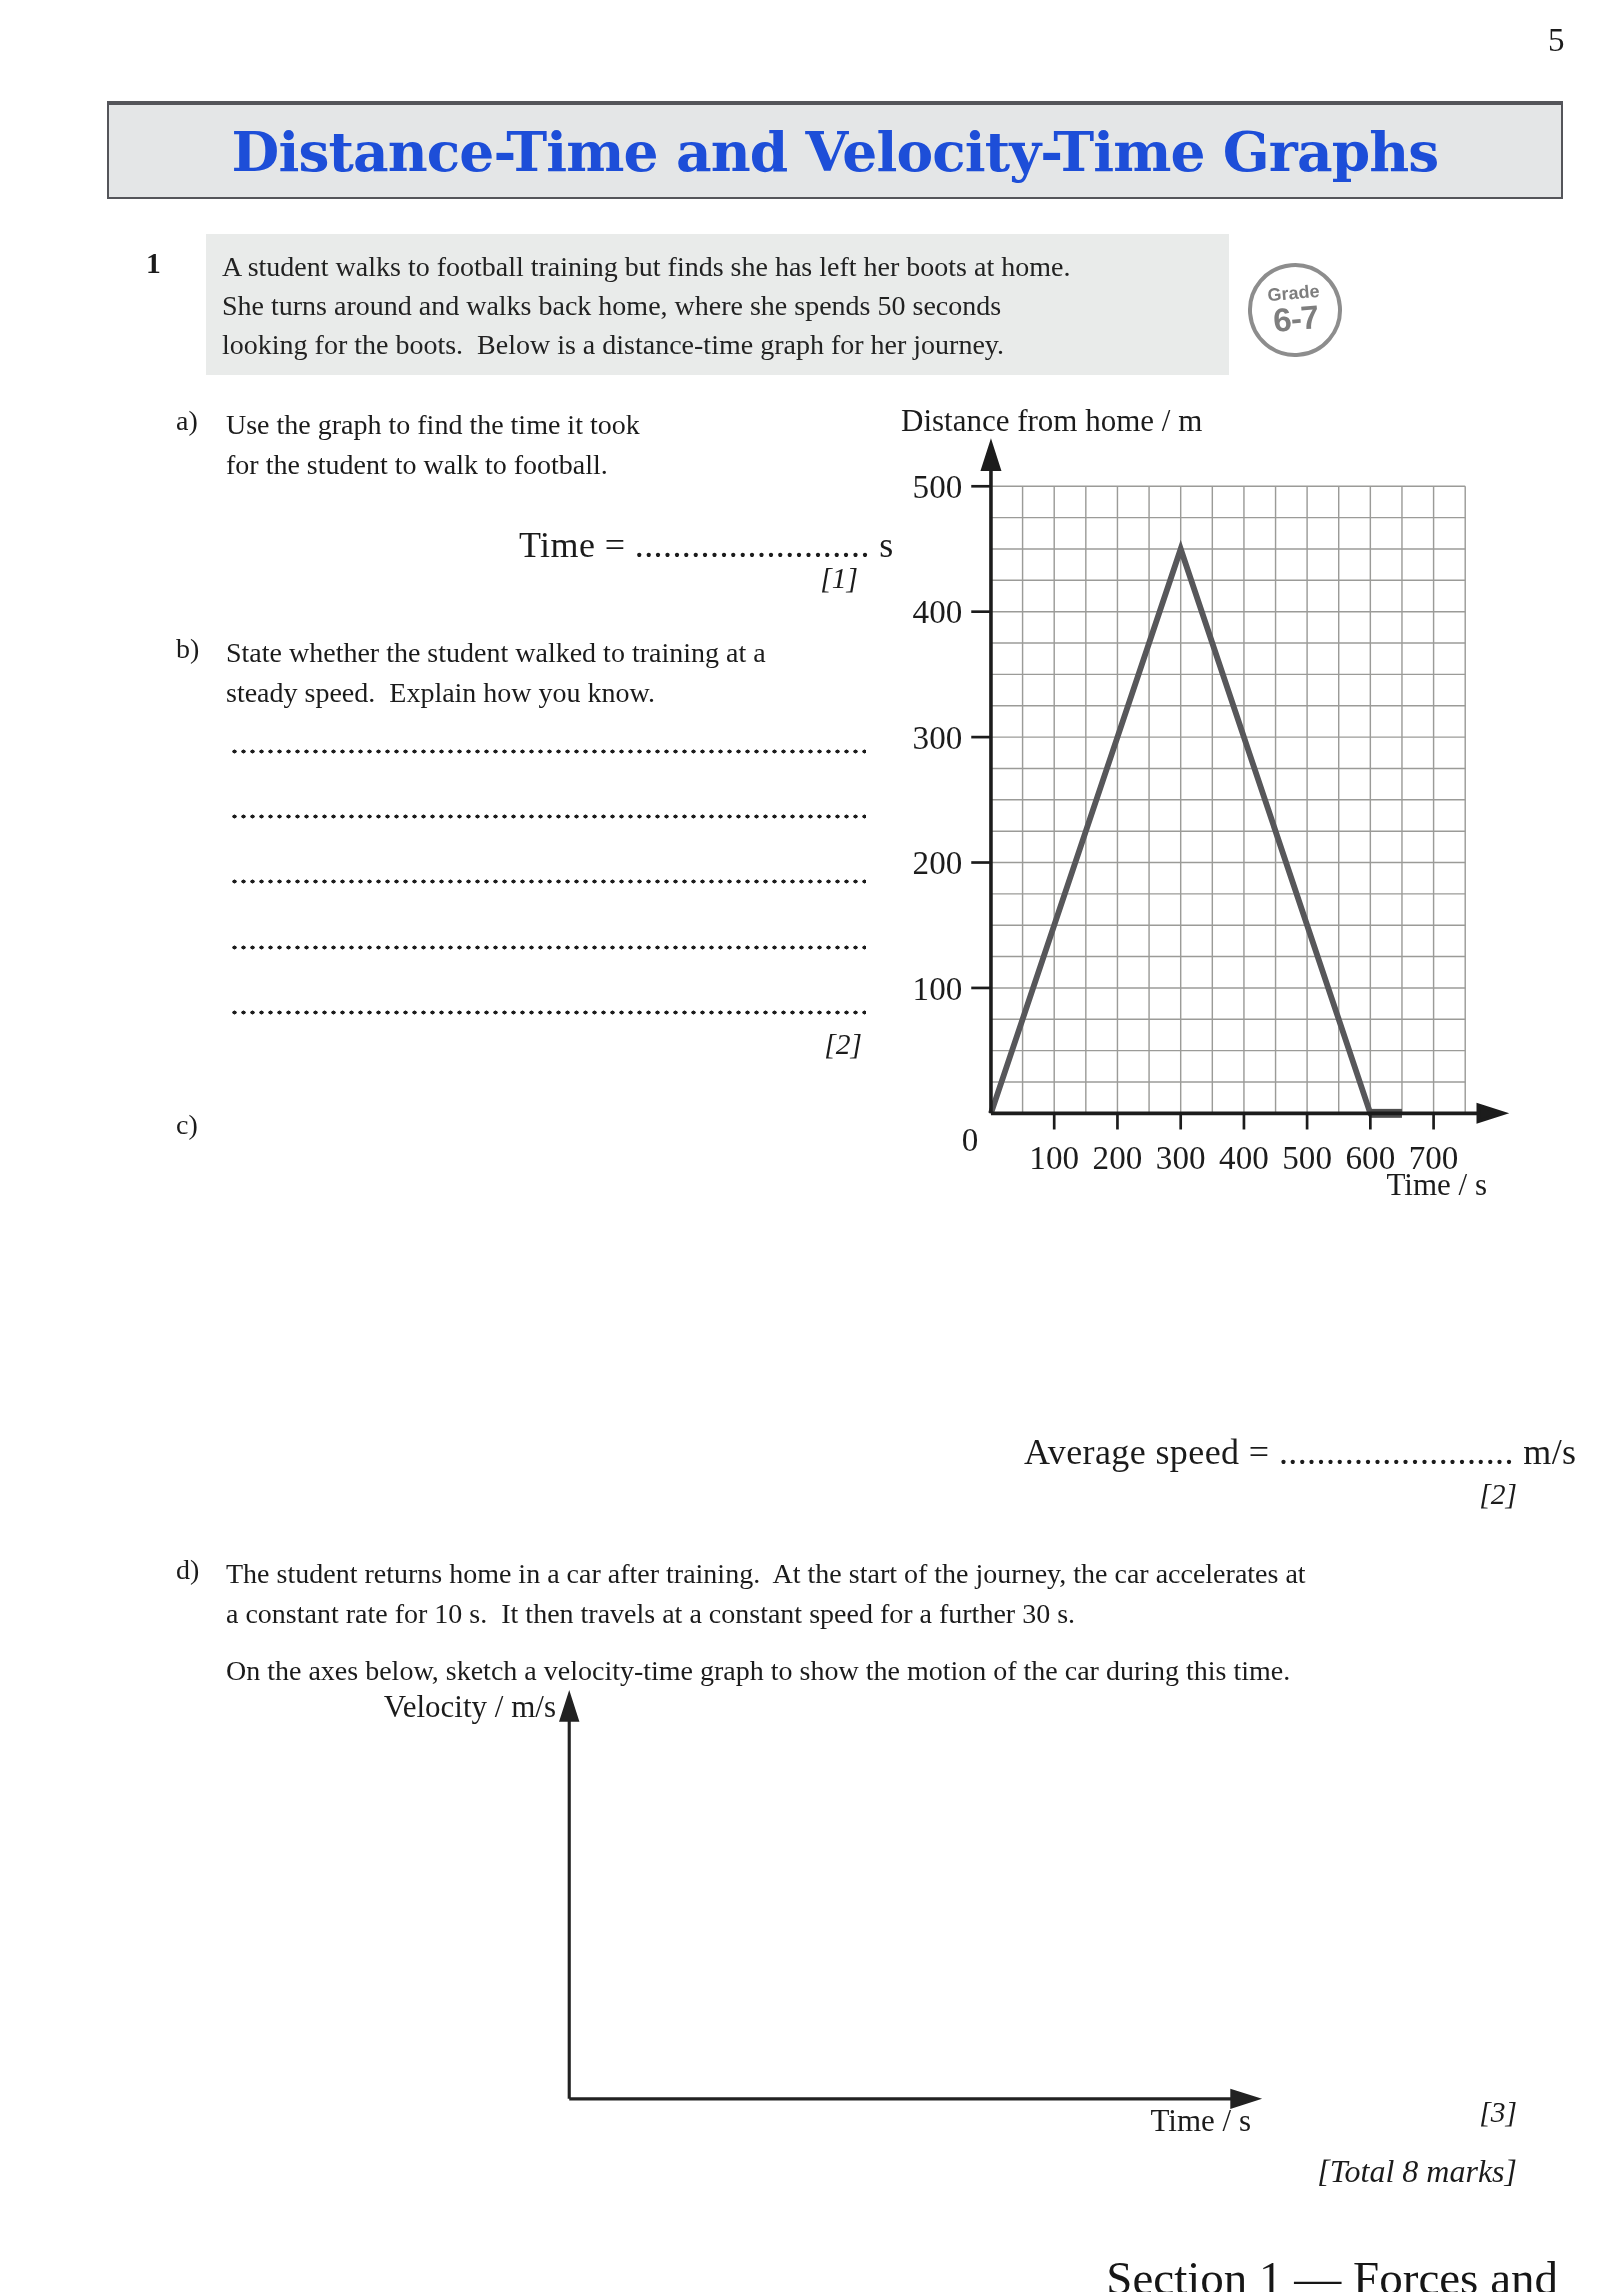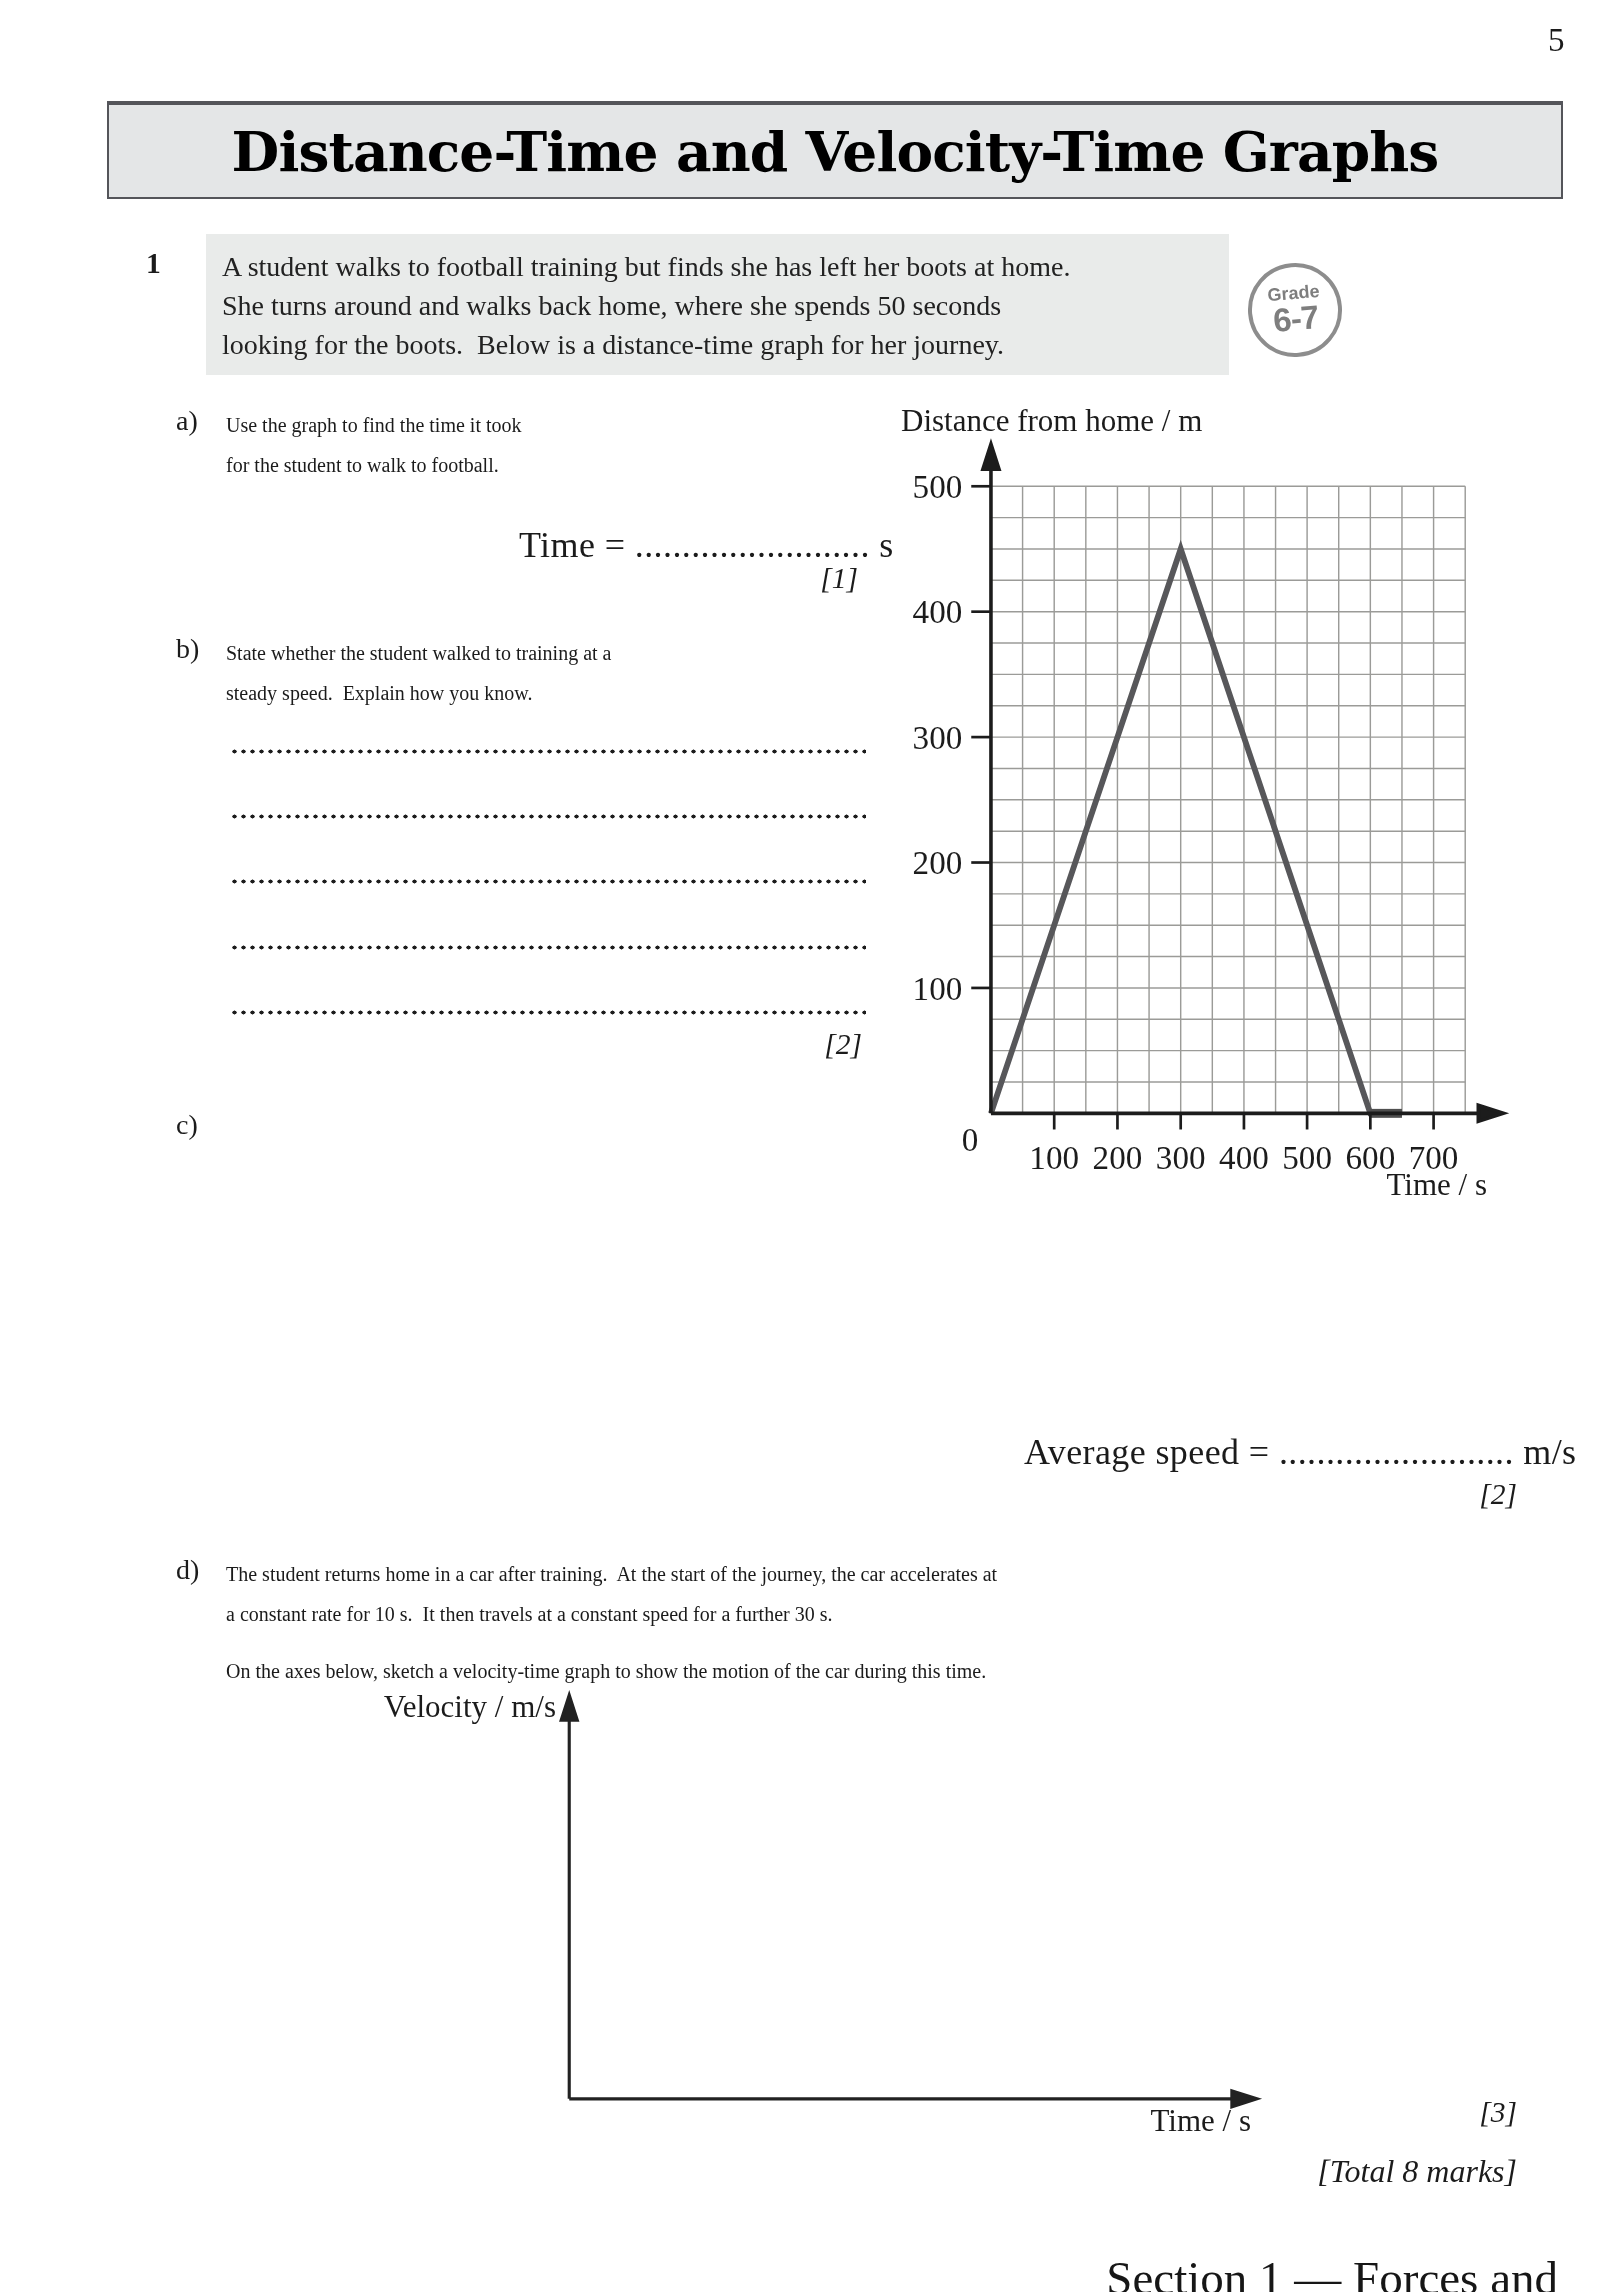--- a/index.html
+++ b/index.html
@@ -3,31 +3,31 @@
 <meta charset="utf-8">
 <style>
   html,body{margin:0;padding:0;background:#ffffff;}
   .page{position:relative;width:1621px;height:2293px;background:#ffffff;overflow:hidden;
         font-family:"Liberation Serif",serif;color:#1b1b1b;}
   .abs{position:absolute;}
   .page-num{font-size:33px;}
   .banner{left:107px;top:101px;width:1452px;height:92px;background:#e4e6e7;
           border:2.7px solid #54555a;border-top-width:4.5px;display:flex;align-items:center;justify-content:center;}
   .banner h1{margin:0;font-family:"DejaVu Serif",serif;font-weight:bold;font-size:55px;
-             letter-spacing:-0.9px;color:#000000;}
+             letter-spacing:-0.9px;color:#1d4ed8;}
   .qnum{font-size:29.6px;font-weight:bold;}
   .intro-box{left:206px;top:234px;width:1023px;height:141px;background:#e9ebea;}
   .intro-text{left:222px;top:247px;width:994px;font-size:28px;line-height:39px;color:#222;}
   .badge{left:1248px;top:263px;width:86px;height:86px;border:4.5px solid #8d8d8d;border-radius:50%;
          display:flex;flex-direction:column;align-items:center;justify-content:center;
          transform:rotate(-5deg);color:#7e7e7e;font-family:"Liberation Sans",sans-serif;}
   .badge .g1{font-size:18px;font-weight:bold;line-height:18px;}
   .badge .g2{font-size:33px;font-weight:bold;line-height:34px;letter-spacing:-0.9px;}
   .part-label{font-size:28px;}
-  .body-text{font-size:20px;line-height:40px;}
+  .body-text{font-size:28px;line-height:40px;}
   .answer-text{font-size:36px;letter-spacing:0.4px;}
   .marks{font-size:29.6px;font-style:italic;text-align:right;}
   .dotted-line{height:5.4px;background-image:radial-gradient(circle,#1c1c1c 1.9px,transparent 2.4px);
                background-size:9px 5.4px;background-repeat:repeat-x;background-position:left center;}
   .axis-label{font-size:31px;}
   #dt-plot text{font-family:"Liberation Serif",serif;font-size:37px;fill:#1c1c1c;}
   .total-marks{font-size:32px;font-style:italic;text-align:right;}
   .footer{font-size:47px;text-align:right;color:#161616;}
   .right{text-align:right;}
 </style>

